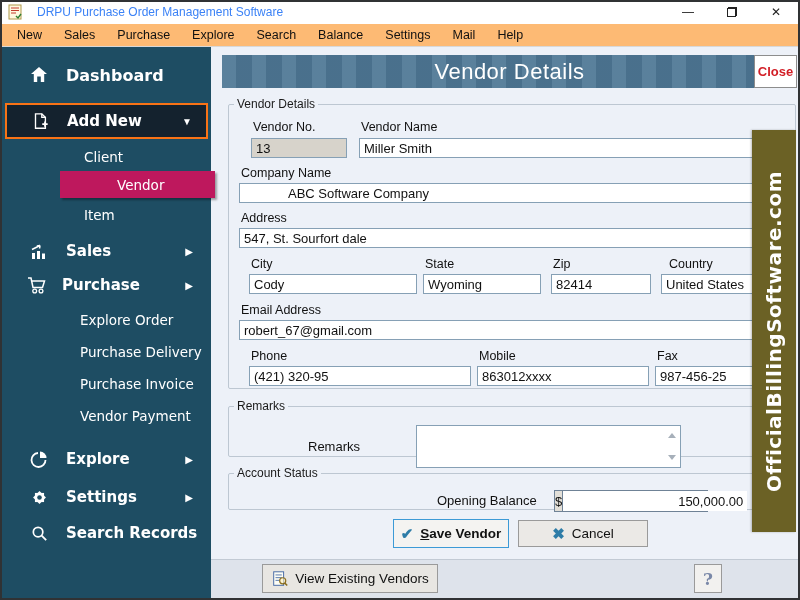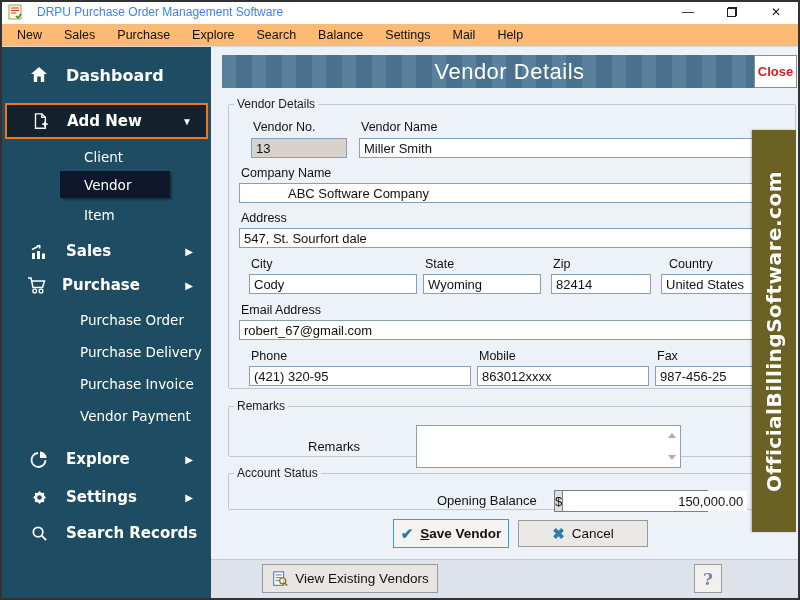--- a/index.html
+++ b/index.html
@@ -25,21 +25,21 @@
   .menu-item{padding:0 11px;font-size:12.5px;color:#111;cursor:pointer;line-height:22px;}
 
   
   .sidebar{position:absolute;left:0;top:47px;width:211px;height:551px;background:#1e4d63;color:#fff;}
   .side-row{position:absolute;left:0;width:211px;display:flex;align-items:center;cursor:pointer;}
   .side-ico{width:22px;height:20px;display:flex;align-items:center;justify-content:center;flex:0 0 22px;}
   .side-label-main{font-family:"DejaVu Sans",sans-serif;font-weight:bold;color:#fff;}
   .side-sub{position:absolute;font-family:"DejaVu Sans",sans-serif;font-size:13.5px;color:#fff;cursor:pointer;white-space:nowrap;}
   .arrow-right{position:absolute;right:18px;font-size:10px;color:#fff;}
   .addnew-box{position:absolute;left:5px;top:56px;width:199px;height:32px;background:#14222e;border:2px solid #f97316;display:flex;align-items:center;cursor:pointer;}
-  .vendor-sel{position:absolute;left:60px;top:124px;width:110px;height:27px;background:#0f172a;box-shadow:2px 2px 2px rgba(0,0,0,0.35);display:flex;align-items:center;cursor:pointer;}
+  .vendor-sel{position:absolute;left:60px;top:124px;width:122px;height:27px;background:#be185d;box-shadow:2px 2px 2px rgba(0,0,0,0.35);display:flex;align-items:center;cursor:pointer;padding-left:33px;}
   .vendor-sel span{margin-left:24px;font-family:"DejaVu Sans",sans-serif;font-size:13.5px;color:#fff;}
 
   
   .content-header{
     position:absolute;left:222px;top:55px;width:575px;height:33px;
     background:#4e7795;
     background-image:repeating-linear-gradient(90deg,rgba(255,255,255,0.07) 0 14px,rgba(0,0,0,0.06) 14px 30px);
     display:flex;align-items:center;justify-content:center;
   }
   .content-header .hdr-title{color:#fff;font-size:22px;letter-spacing:0.5px;}
@@ -177,21 +177,21 @@
         <svg width="22" height="20" viewBox="0 0 22 20">
           <path d="M2 3 H5 L7 12.5 H16.5 L18.5 6 H6" fill="none" stroke="#fff" stroke-width="1.5"></path>
           <circle cx="8.7" cy="16" r="1.9" fill="none" stroke="#fff" stroke-width="1.3"></circle>
           <circle cx="15" cy="16" r="1.9" fill="none" stroke="#fff" stroke-width="1.3"></circle>
         </svg>
       </span>
       <span class="side-label-main" style="margin-left:14px;font-size:15px;">Purchase</span>
       <span class="arrow-right">▶</span>
     </div>
 
-    <span class="side-sub" style="left:80px;top:265px;">Purchase Order</span>
+    <span class="side-sub" style="left:80px;top:265px;">Explore Order</span>
     <span class="side-sub" style="left:80px;top:297px;">Purchase Delivery</span>
     <span class="side-sub" style="left:80px;top:329px;">Purchase Invoice</span>
     <span class="side-sub" style="left:80px;top:361px;">Vendor Payment</span>
 
     <div class="side-row" style="top:398px;height:28px;">
       <span class="side-ico" style="margin-left:28px;">
         <svg width="20" height="20" viewBox="0 0 20 20">
           <path d="M9 4 A7 7 0 1 0 16.5 11" fill="none" stroke="#fff" stroke-width="1.8"></path>
           <path d="M11 9 V2.5 A6.5 6.5 0 0 1 17.5 9 Z" fill="#fff"></path>
         </svg>

